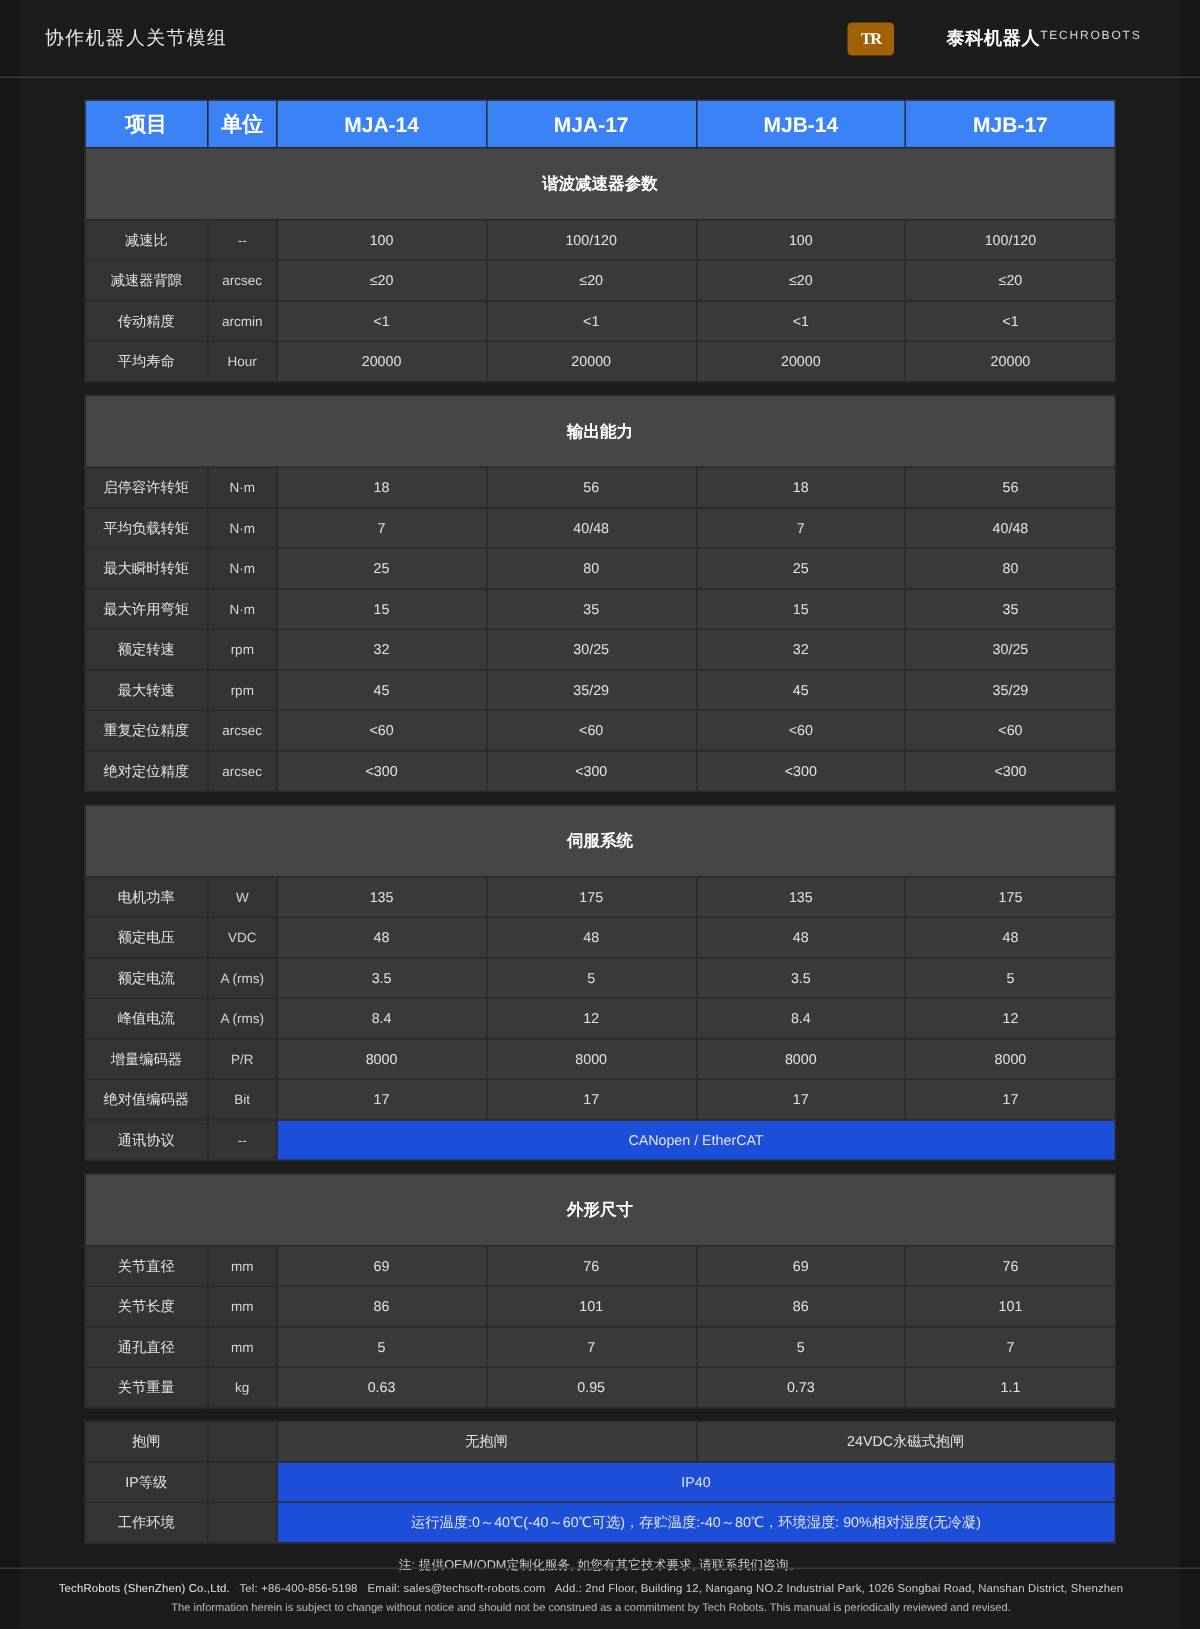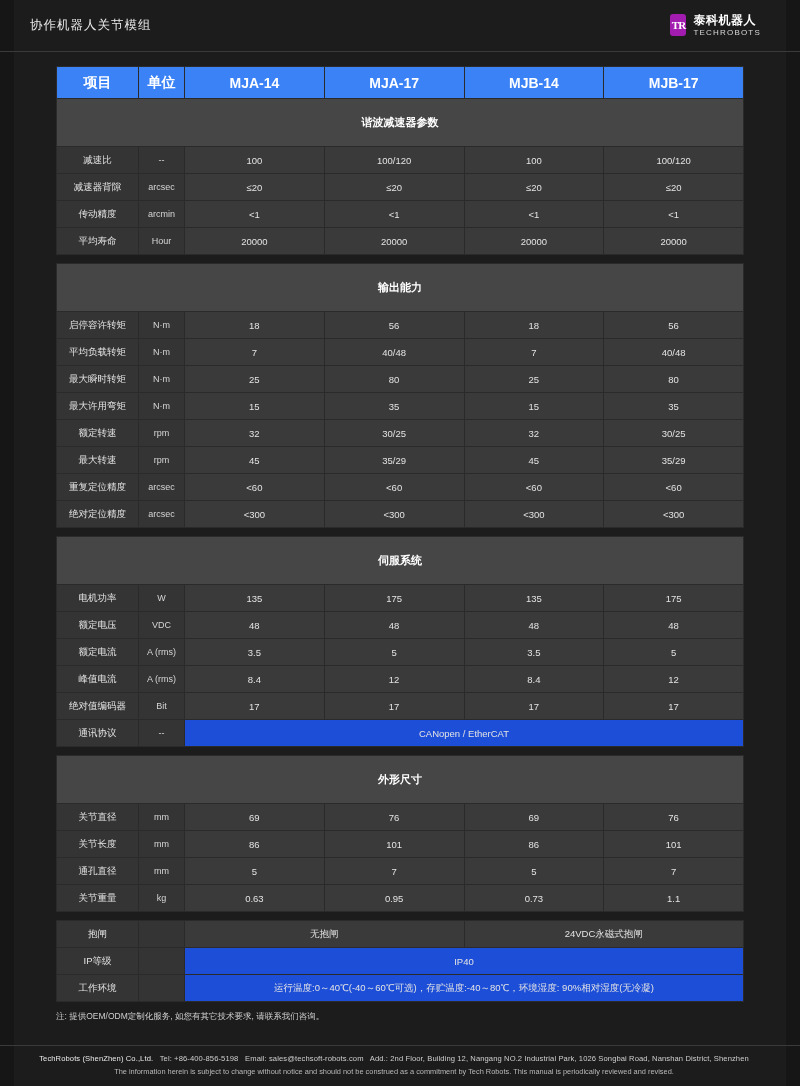--- a/index.html
+++ b/index.html
@@ -23,29 +23,29 @@
     padding: 0 39px 0 30px;
     border-bottom: 1px solid #3a3a3a;
   }
   .header-title {
     font-size: 12.5px;
     color: #e9e9e9;
     letter-spacing: 1px;
   }
   .brand { display: flex; align-items: center; gap: 7px; }
   .brand-mark {
-    width: 16px; height: 22px;
-    background: #a21caf;
+    width: 31px; height: 22px;
+    background: #a16207;
     border-radius: 3px;
     display: flex; align-items: center; justify-content: center;
     font-size: 11px; font-weight: bold; color: #fff;
     font-family: "Liberation Serif", serif;
     letter-spacing: -1px;
   }
-  .brand-text { display: flex; flex-direction: column; line-height: 1.15; }
+  .brand-text { display: flex; flex-direction: row; line-height: 1.15; margin-left: 28px; }
   .brand-cn { font-size: 12px; font-weight: bold; color: #fff; letter-spacing: 0.5px; }
   .brand-en { font-size: 8px; color: #d9d9d9; letter-spacing: 1.2px; }
 
   
   .table-wrap { padding: 14px 56px 0 56px; }
   table { width: 100%; border-collapse: collapse; table-layout: fixed; }
   col.c-item { width: 82px; }
   col.c-unit { width: 46px; }
   col.c-val  { width: auto; }
 
@@ -88,20 +88,21 @@
     height: 9px;
     padding: 0;
   }
   td.span-all { background: #1d4ed8; }
 
   
   .note {
     padding: 9px 56px 0 56px;
     font-size: 8.5px;
     color: #cfcfcf;
+    text-align: center;
   }
 
   
   .footer {
     position: absolute;
     left: 0; right: 0; bottom: 0;
     padding: 8px 20px 10px 8px;
     border-top: 1px solid #3a3a3a;
     text-align: center;
     margin-top: 22px;
@@ -294,20 +295,28 @@
           </tr>
           <tr>
             <td class="label">峰值电流</td>
             <td class="unit">A (rms)</td>
             <td>8.4</td>
             <td>12</td>
             <td>8.4</td>
             <td>12</td>
           </tr>
           <tr>
+            <td class="label">增量编码器</td>
+            <td class="unit">P/R</td>
+            <td>8000</td>
+            <td>8000</td>
+            <td>8000</td>
+            <td>8000</td>
+          </tr>
+          <tr>
             <td class="label">绝对值编码器</td>
             <td class="unit">Bit</td>
             <td>17</td>
             <td>17</td>
             <td>17</td>
             <td>17</td>
           </tr>
           <tr>
             <td class="label">通讯协议</td>
             <td class="unit">--</td>

